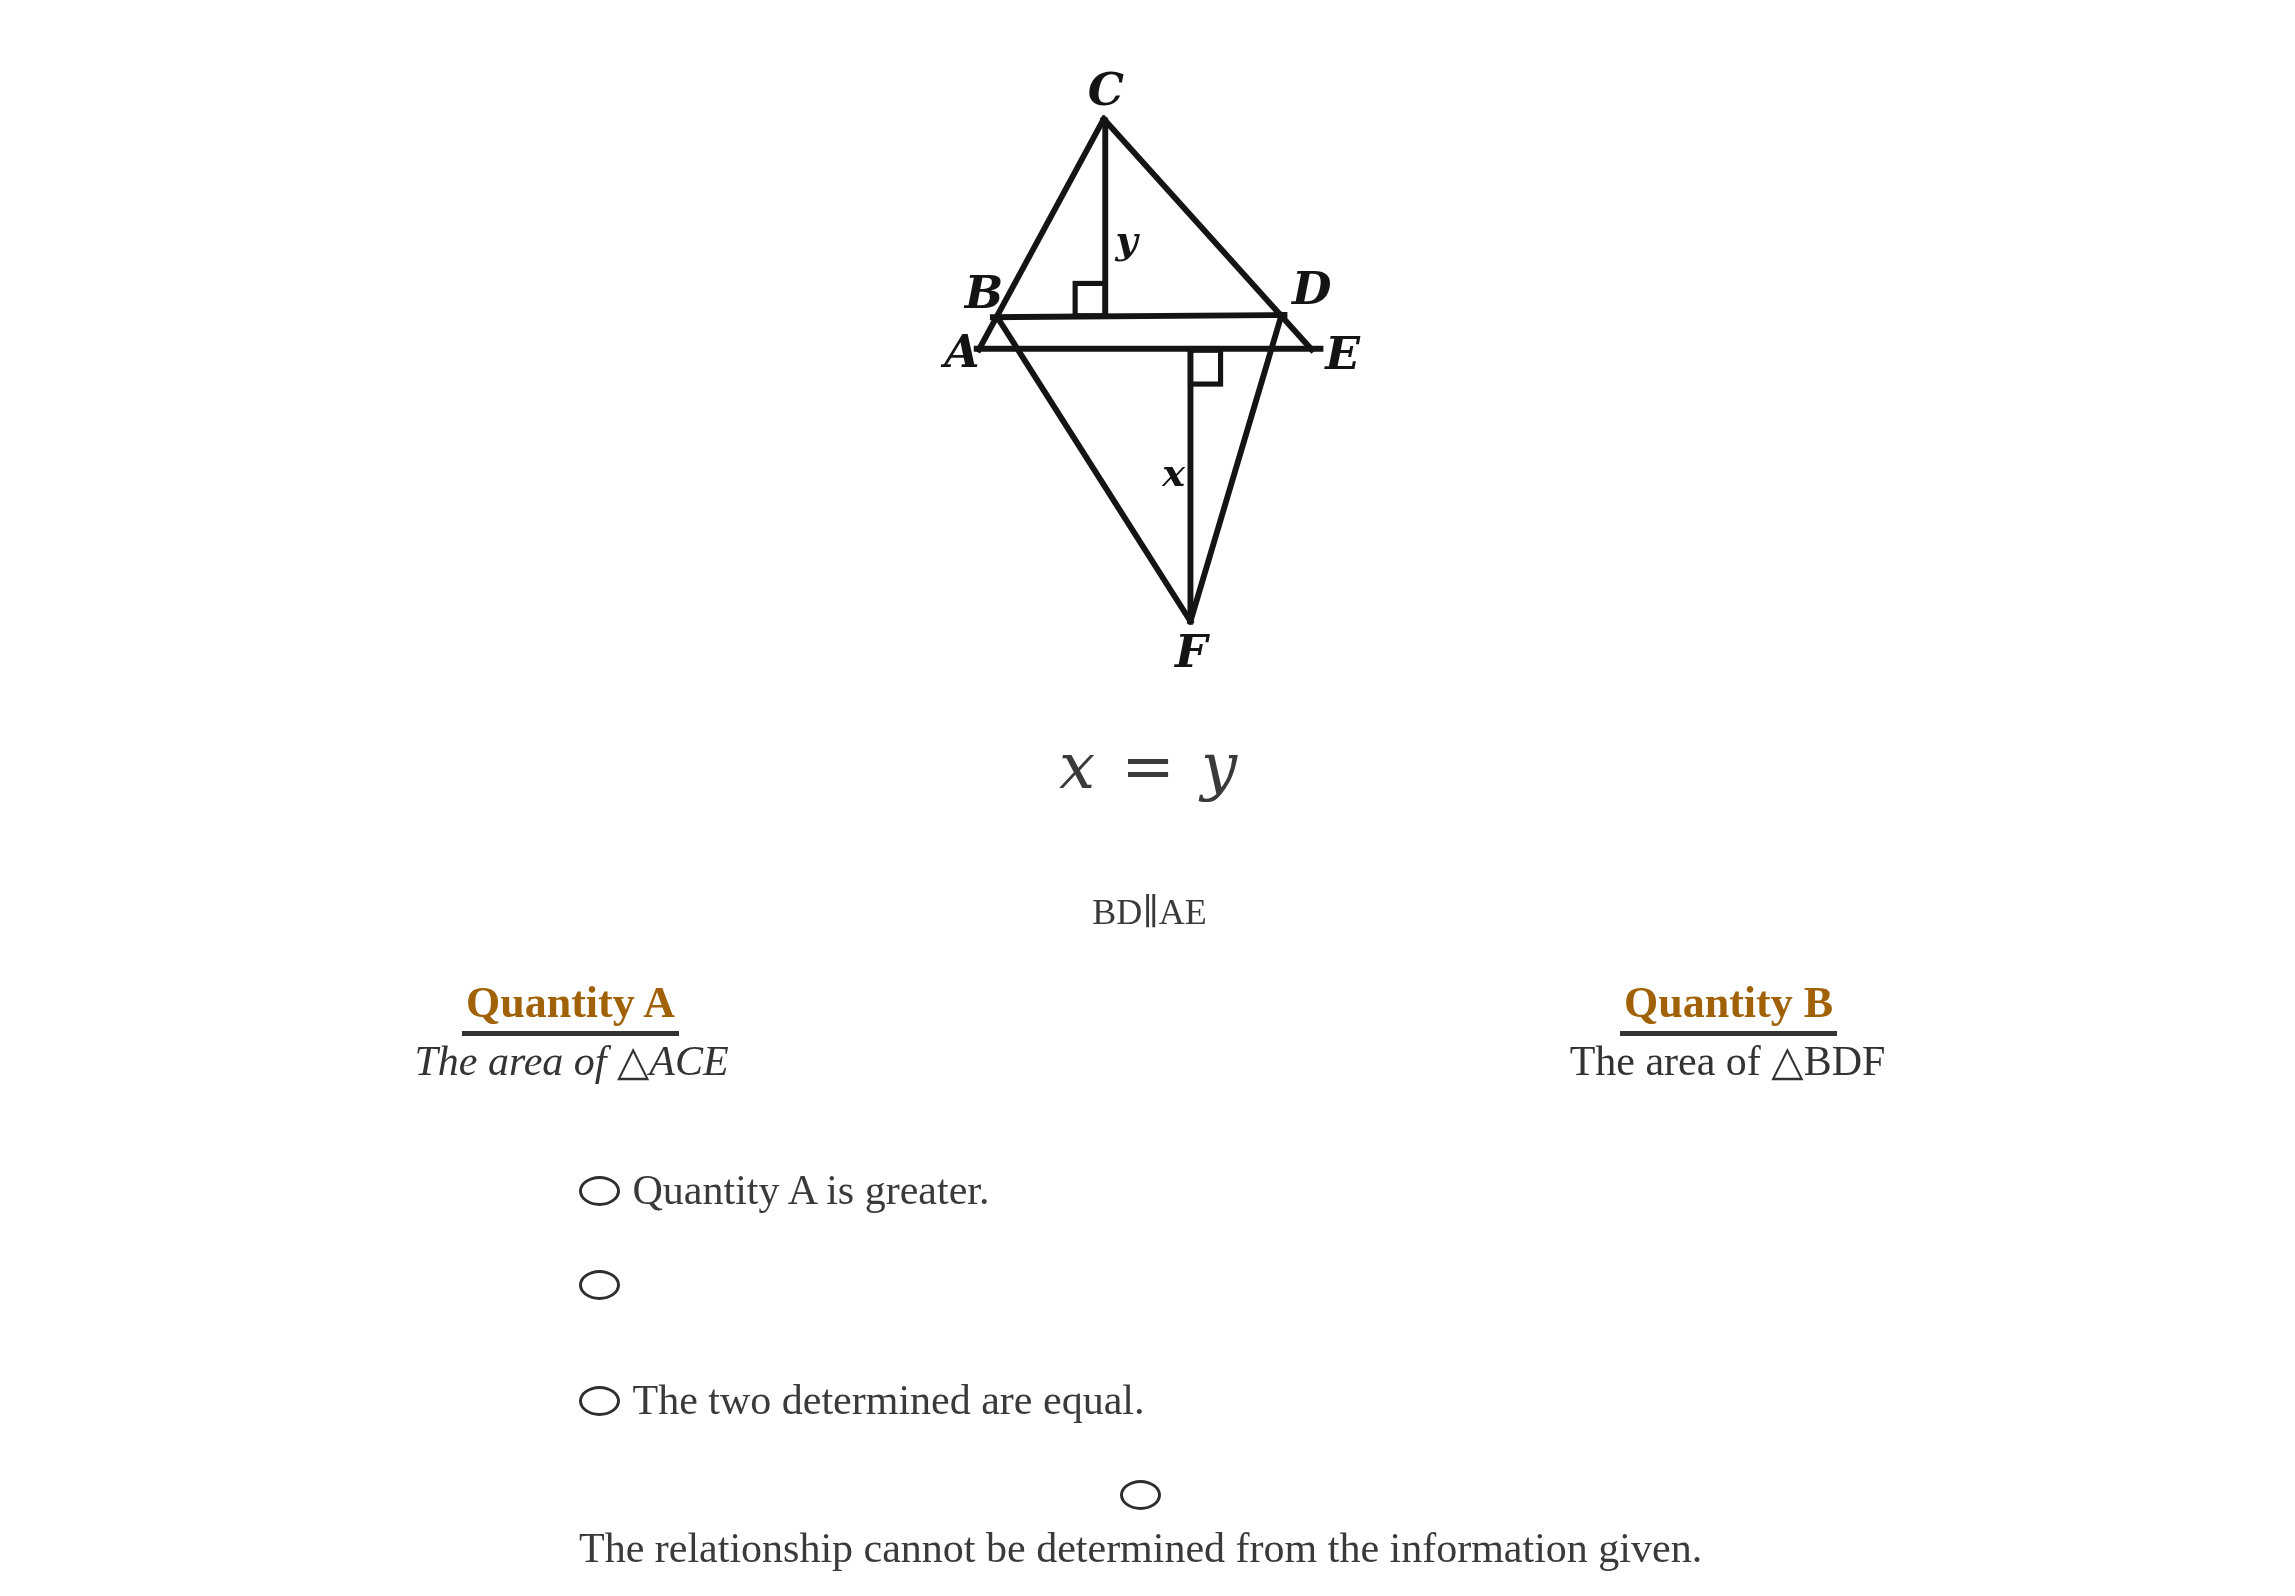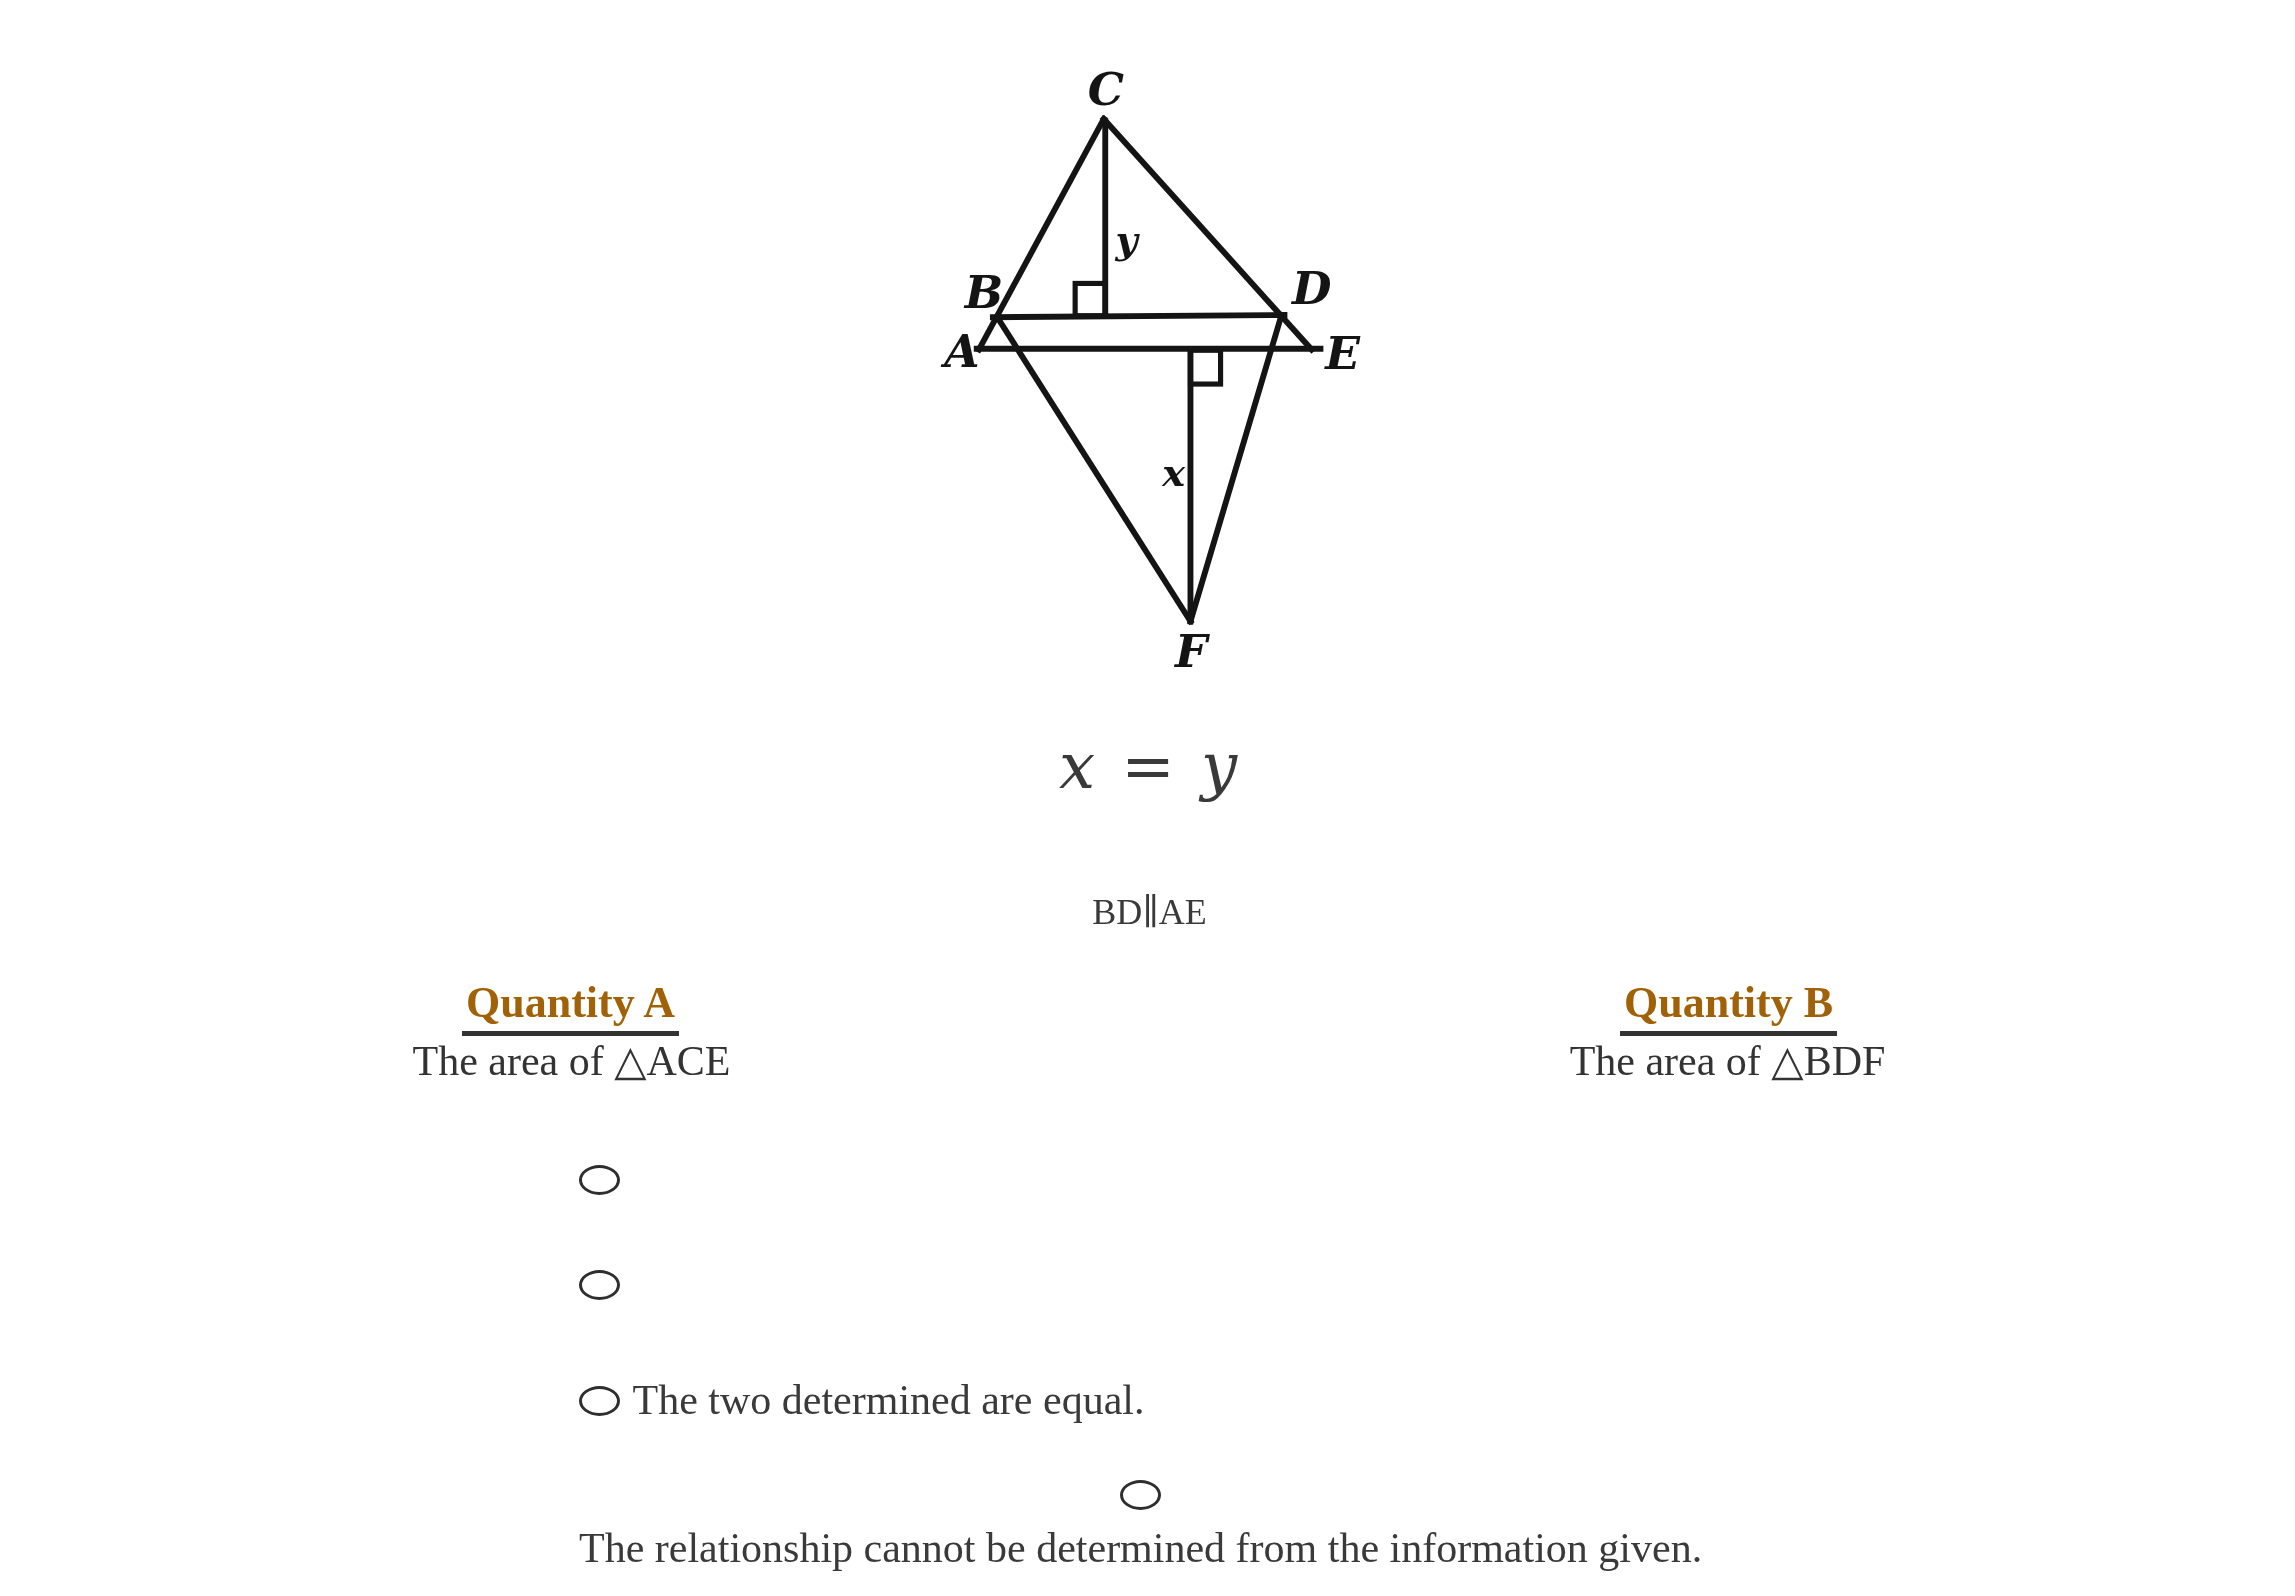--- a/index.html
+++ b/index.html
@@ -92,21 +92,21 @@
     top: 1040px;
     text-align: center;
     font-size: 42px;
     line-height: 1.0;
     color: #333333;
     white-space: nowrap;
     font-family: "Liberation Serif", "DejaVu Serif", "DejaVu Sans", serif;
   }
   #qty-a-title { left: 416px; }
   #qty-b-title { left: 1574px; }
-  #qty-a-desc  { left: 373px; }
+  #qty-a-desc  { left: 373px; font-style: italic; }
   #qty-b-desc  { left: 1529px; }
 
   
   .option-row {
     left: 579px;
     display: flex;
     align-items: center;
     gap: 12.5px;
     cursor: default;
   }
@@ -175,20 +175,21 @@
   <span class="qty-title">Quantity A</span>
 </div>
 <div class="abs qty-title-box" id="qty-b-title">
   <span class="qty-title">Quantity B</span>
 </div>
 <div class="abs qty-desc" id="qty-a-desc">The area of △ACE</div>
 <div class="abs qty-desc" id="qty-b-desc">The area of △BDF</div>
 
 <div class="abs option-row" id="option-0">
   <span class="radio"></span>
+  <span class="option-label">Quantity A is greater.</span>
 </div>
 <div class="abs option-row" id="option-1">
   <span class="radio"></span>
 </div>
 <div class="abs option-row" id="option-2">
   <span class="radio"></span>
   <span class="option-label">The two determined are equal.</span>
 </div>
 <div class="abs option-row" id="option-3">
   <span class="radio"></span>

